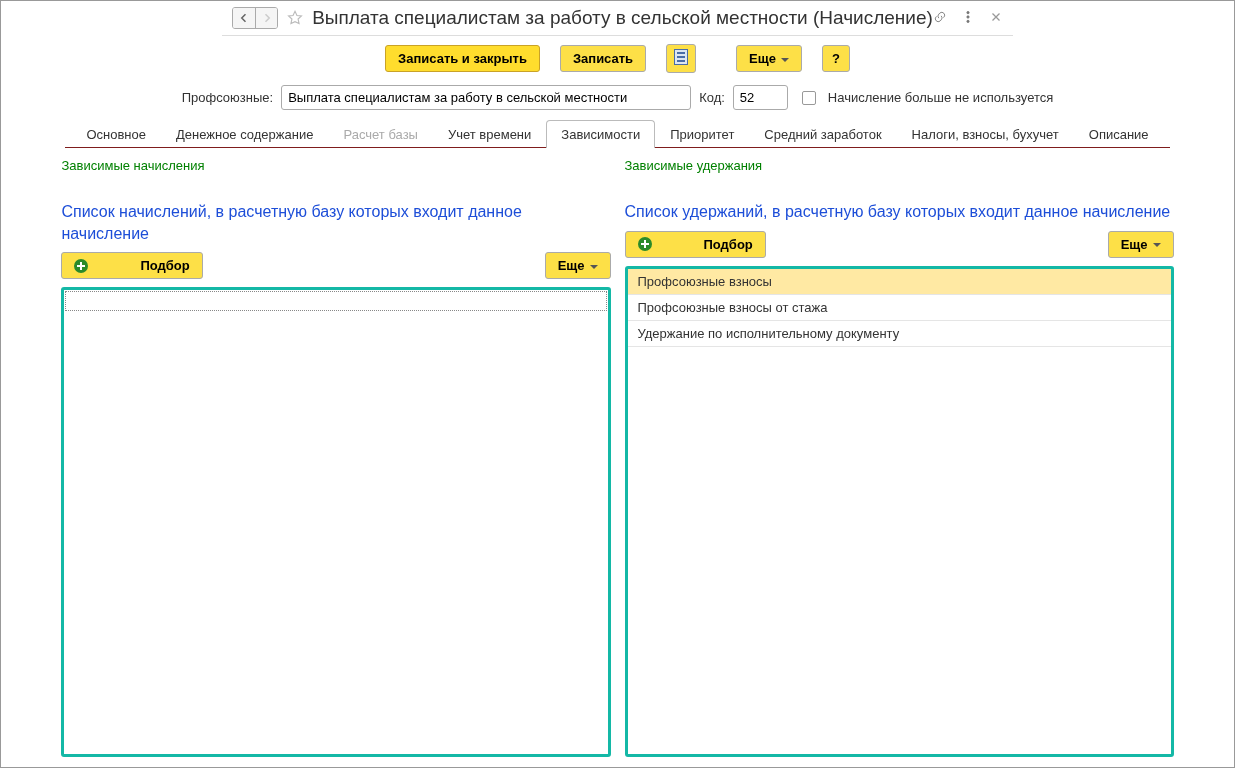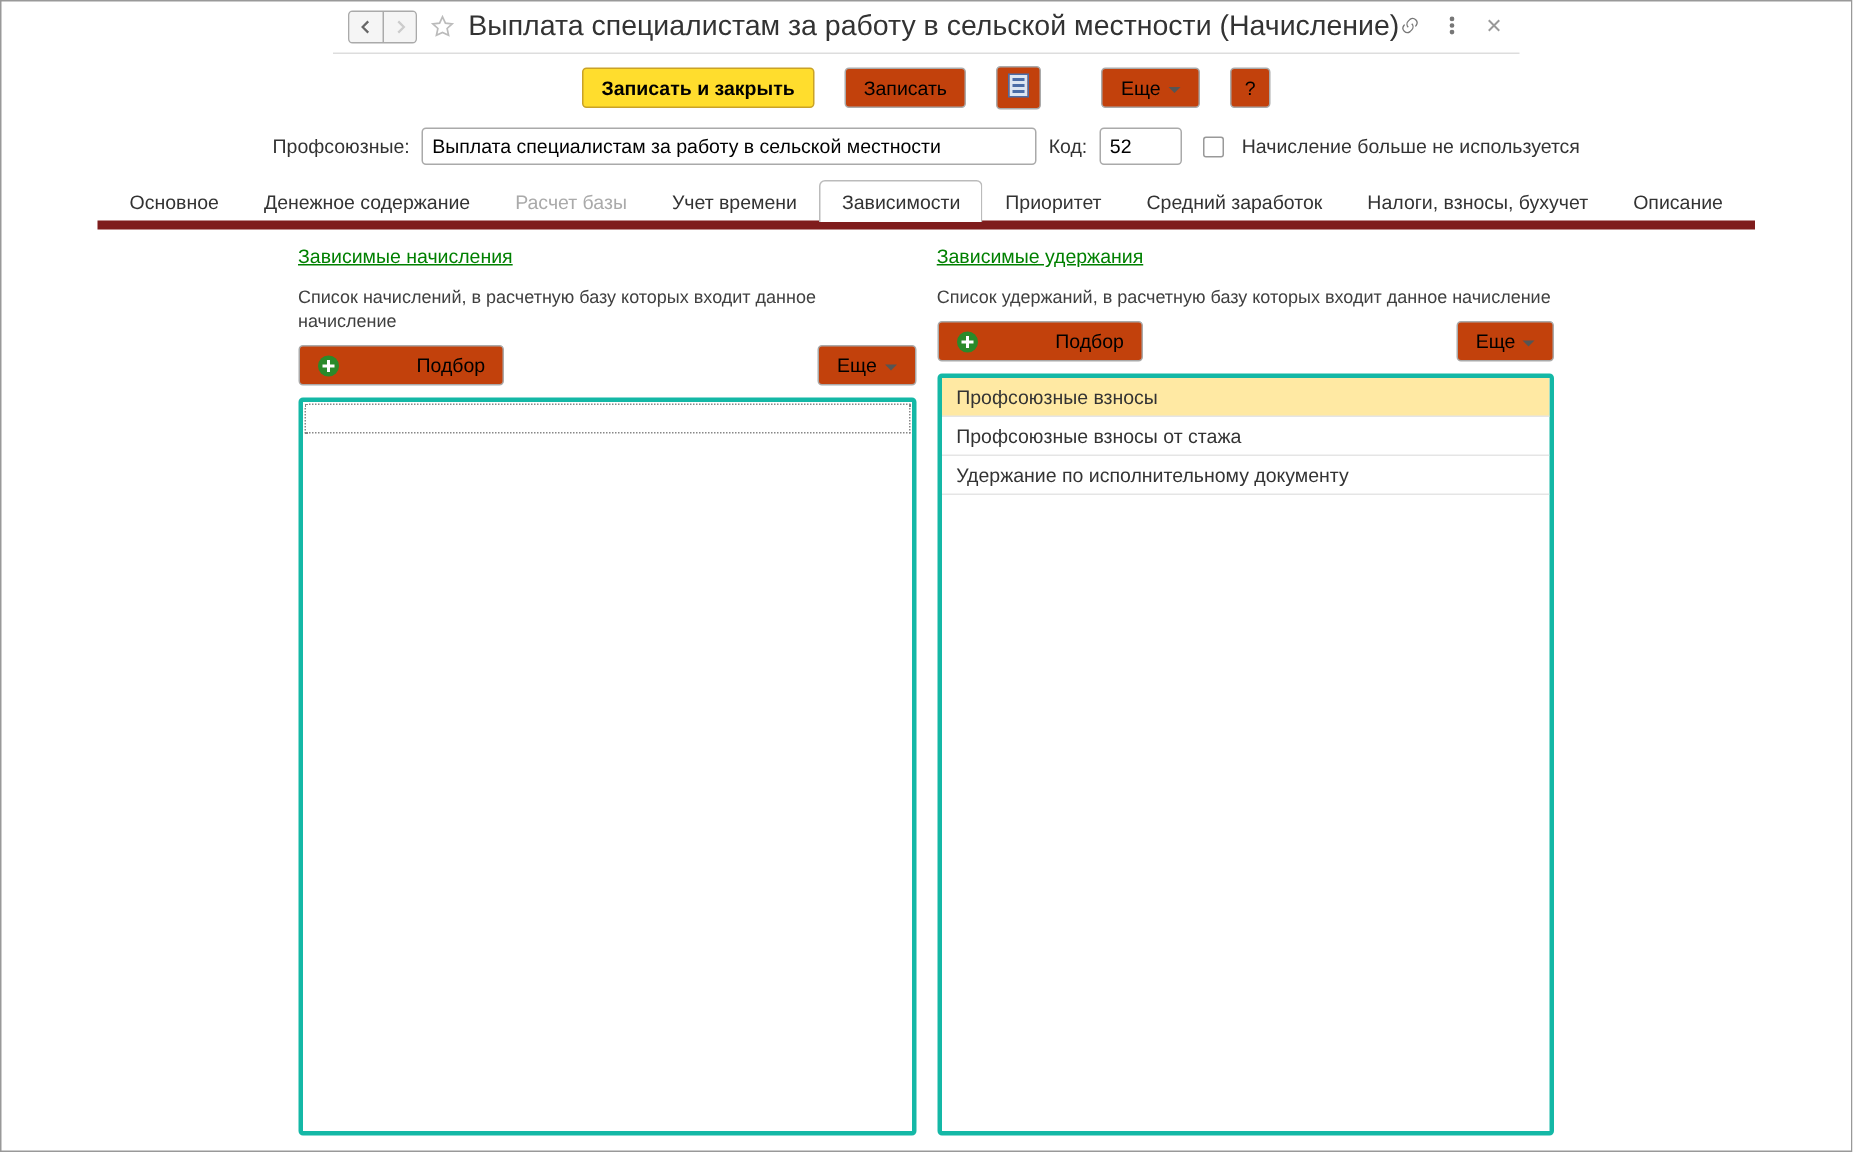--- a/index.html
+++ b/index.html
@@ -14,45 +14,45 @@
 .nav-btn.disabled svg { stroke: #ccc; }
 .star-icon { width: 18px; height: 18px; margin-right: 8px; }
 .star-icon svg { stroke: #bbb; fill: none; stroke-width: 1.5; }
 .title-text { font-size: 19px; color: #333; flex: 1; }
 .title-right { display: flex; align-items: center; gap: 14px; }
 .link-icon svg, .menu-dots-icon svg, .close-icon svg { width: 14px; height: 14px; stroke: #777; fill: #777; }
 .close-icon svg { stroke: #999; fill: none; stroke-width: 1.5; }
 .link-icon svg { fill: none; stroke-width: 1.5; }
 
 .toolbar { display: flex; align-items: center; padding: 8px 10px; gap: 20px; }
-.btn { border: 1px solid #aaa; border-radius: 3px; background: #c2410c; padding: 5px 12px; cursor: pointer; font-size: 13px; }
+.btn { border: 1px solid #aaa; border-radius: 3px; background: #fde047; padding: 5px 12px; cursor: pointer; font-size: 13px; font-weight: bold; }
 .btn-primary { background: #ffdd2d; border-color: #c9a227; font-weight: bold; }
 .btn-icon-only { padding: 4px 7px; }
 .btn-icon-only .doc-icon { display: inline-block; width: 14px; height: 16px; border: 1px solid #4a6da7; background: linear-gradient(#dce6f2,#dce6f2); position: relative; }
 .btn-icon-only .doc-icon::before { content:""; position:absolute; left:2px; right:2px; top:2px; height:2px; background:#4a6da7; box-shadow: 0 4px 0 #4a6da7, 0 8px 0 #4a6da7; }
 .spacer { flex: 1; }
 .btn-more::after { content: ""; display: inline-block; margin-left: 5px; border-top: 4px solid #555; border-left: 4px solid transparent; border-right: 4px solid transparent; vertical-align: middle; }
 .btn-help { padding: 5px 9px; }
 
 .formrow { display: flex; align-items: center; padding: 4px 10px 10px; gap: 8px; }
 .formrow label { font-size: 13px; color: #333; }
 .text-input { border: 1px solid #aaa; border-radius: 3px; padding: 4px 6px; font-size: 13px; background: #fff; }
 .name-input { width: 410px; }
 .code-input { width: 55px; margin-right: 6px; }
 .checkbox { width: 14px; height: 14px; border: 1px solid #999; border-radius: 2px; background: #fff; display: inline-block; vertical-align: middle; margin-right: 4px; }
 
-.tabs { display: flex; border-bottom: 6px solid #7f1d1d; padding: 0 6px; }
+.tabs { display: flex; border-bottom: 1px solid #7f1d1d; padding: 0 6px; }
 .tab { padding: 6px 14px; border: 1px solid transparent; border-bottom: none; cursor: pointer; font-size: 13px; color: #333; margin-bottom: -1px; }
 .tab.disabled { color: #aaa; }
 .tab.active { border-color: #bbb; background: #fff; border-top-left-radius: 4px; border-top-right-radius: 4px; }
 
 .content { flex: 1; display: flex; padding: 10px; gap: 14px; overflow: hidden; }
 .pane { flex: 1; display: flex; flex-direction: column; min-width: 0; }
-.pane-title { color: #008000; font-size: 13px; margin-bottom: 12px; text-decoration: underline; }
-.pane-desc { color: #404040; font-size: 12px; margin-bottom: 8px; line-height: 1.35; }
+.pane-title { color: #008000; font-size: 13px; margin-bottom: 0; }
+.pane-desc { color: #1d4ed8; font-size: 16px; margin-bottom: 8px; line-height: 1.35; margin-top: 28px; }
 .pane-toolbar { display: flex; align-items: center; margin-bottom: 8px; gap: 8px; }
 .plus-icon { width: 14px; height: 14px; border-radius: 50%; background: #2a8a2a; display: inline-flex; align-items: center; justify-content: center; margin-right: 4px; position: relative; }
 .plus-icon::before, .plus-icon::after { content:""; position:absolute; background:#fff; }
 .plus-icon::before { width:8px; height:2px; }
 .plus-icon::after { width:2px; height:8px; }
 .btn-select { display: inline-flex; align-items: center; gap: 48px; }
 .listbox { flex: 1; border: 3px solid #14b8a6; border-radius: 3px; overflow: auto; background: #fff; }
 .listbox-left { background: #fff; }
 .listbox-left .emptyrow { height: 20px; border: 1px dotted #888; margin: 1px; }
 .list-item { padding: 5px 10px; border-bottom: 1px solid #e5e5e5; cursor: pointer; }

